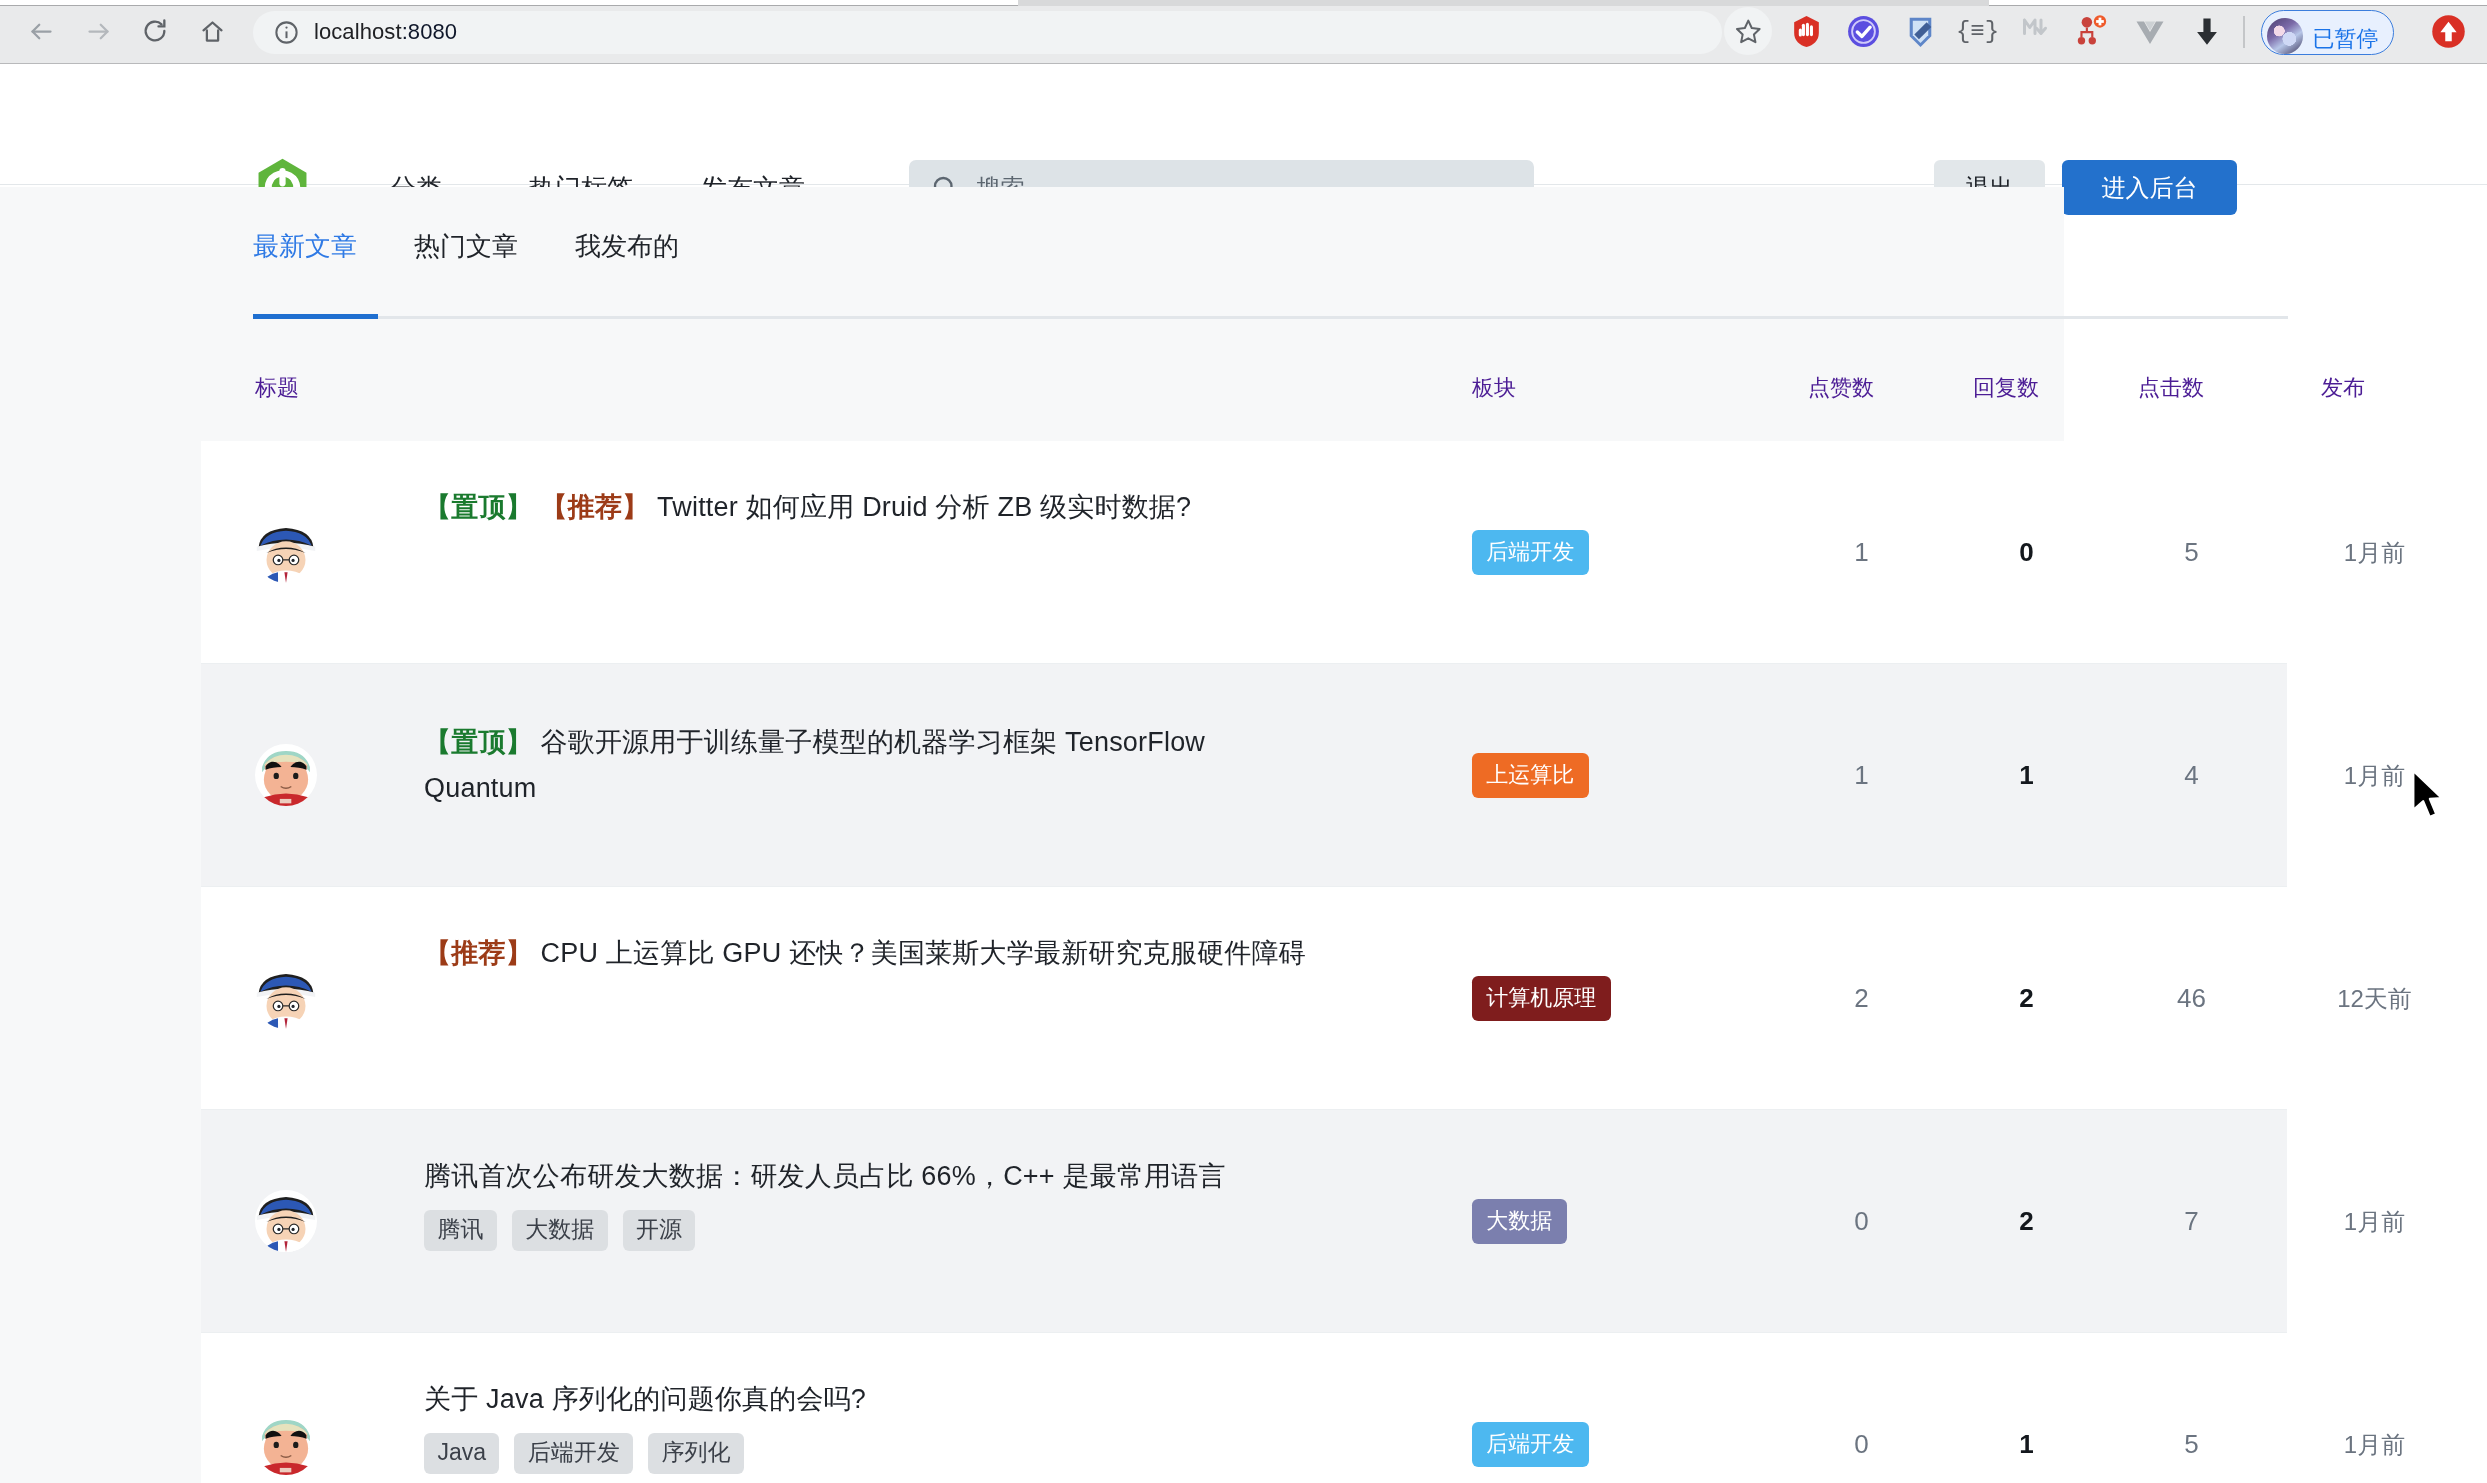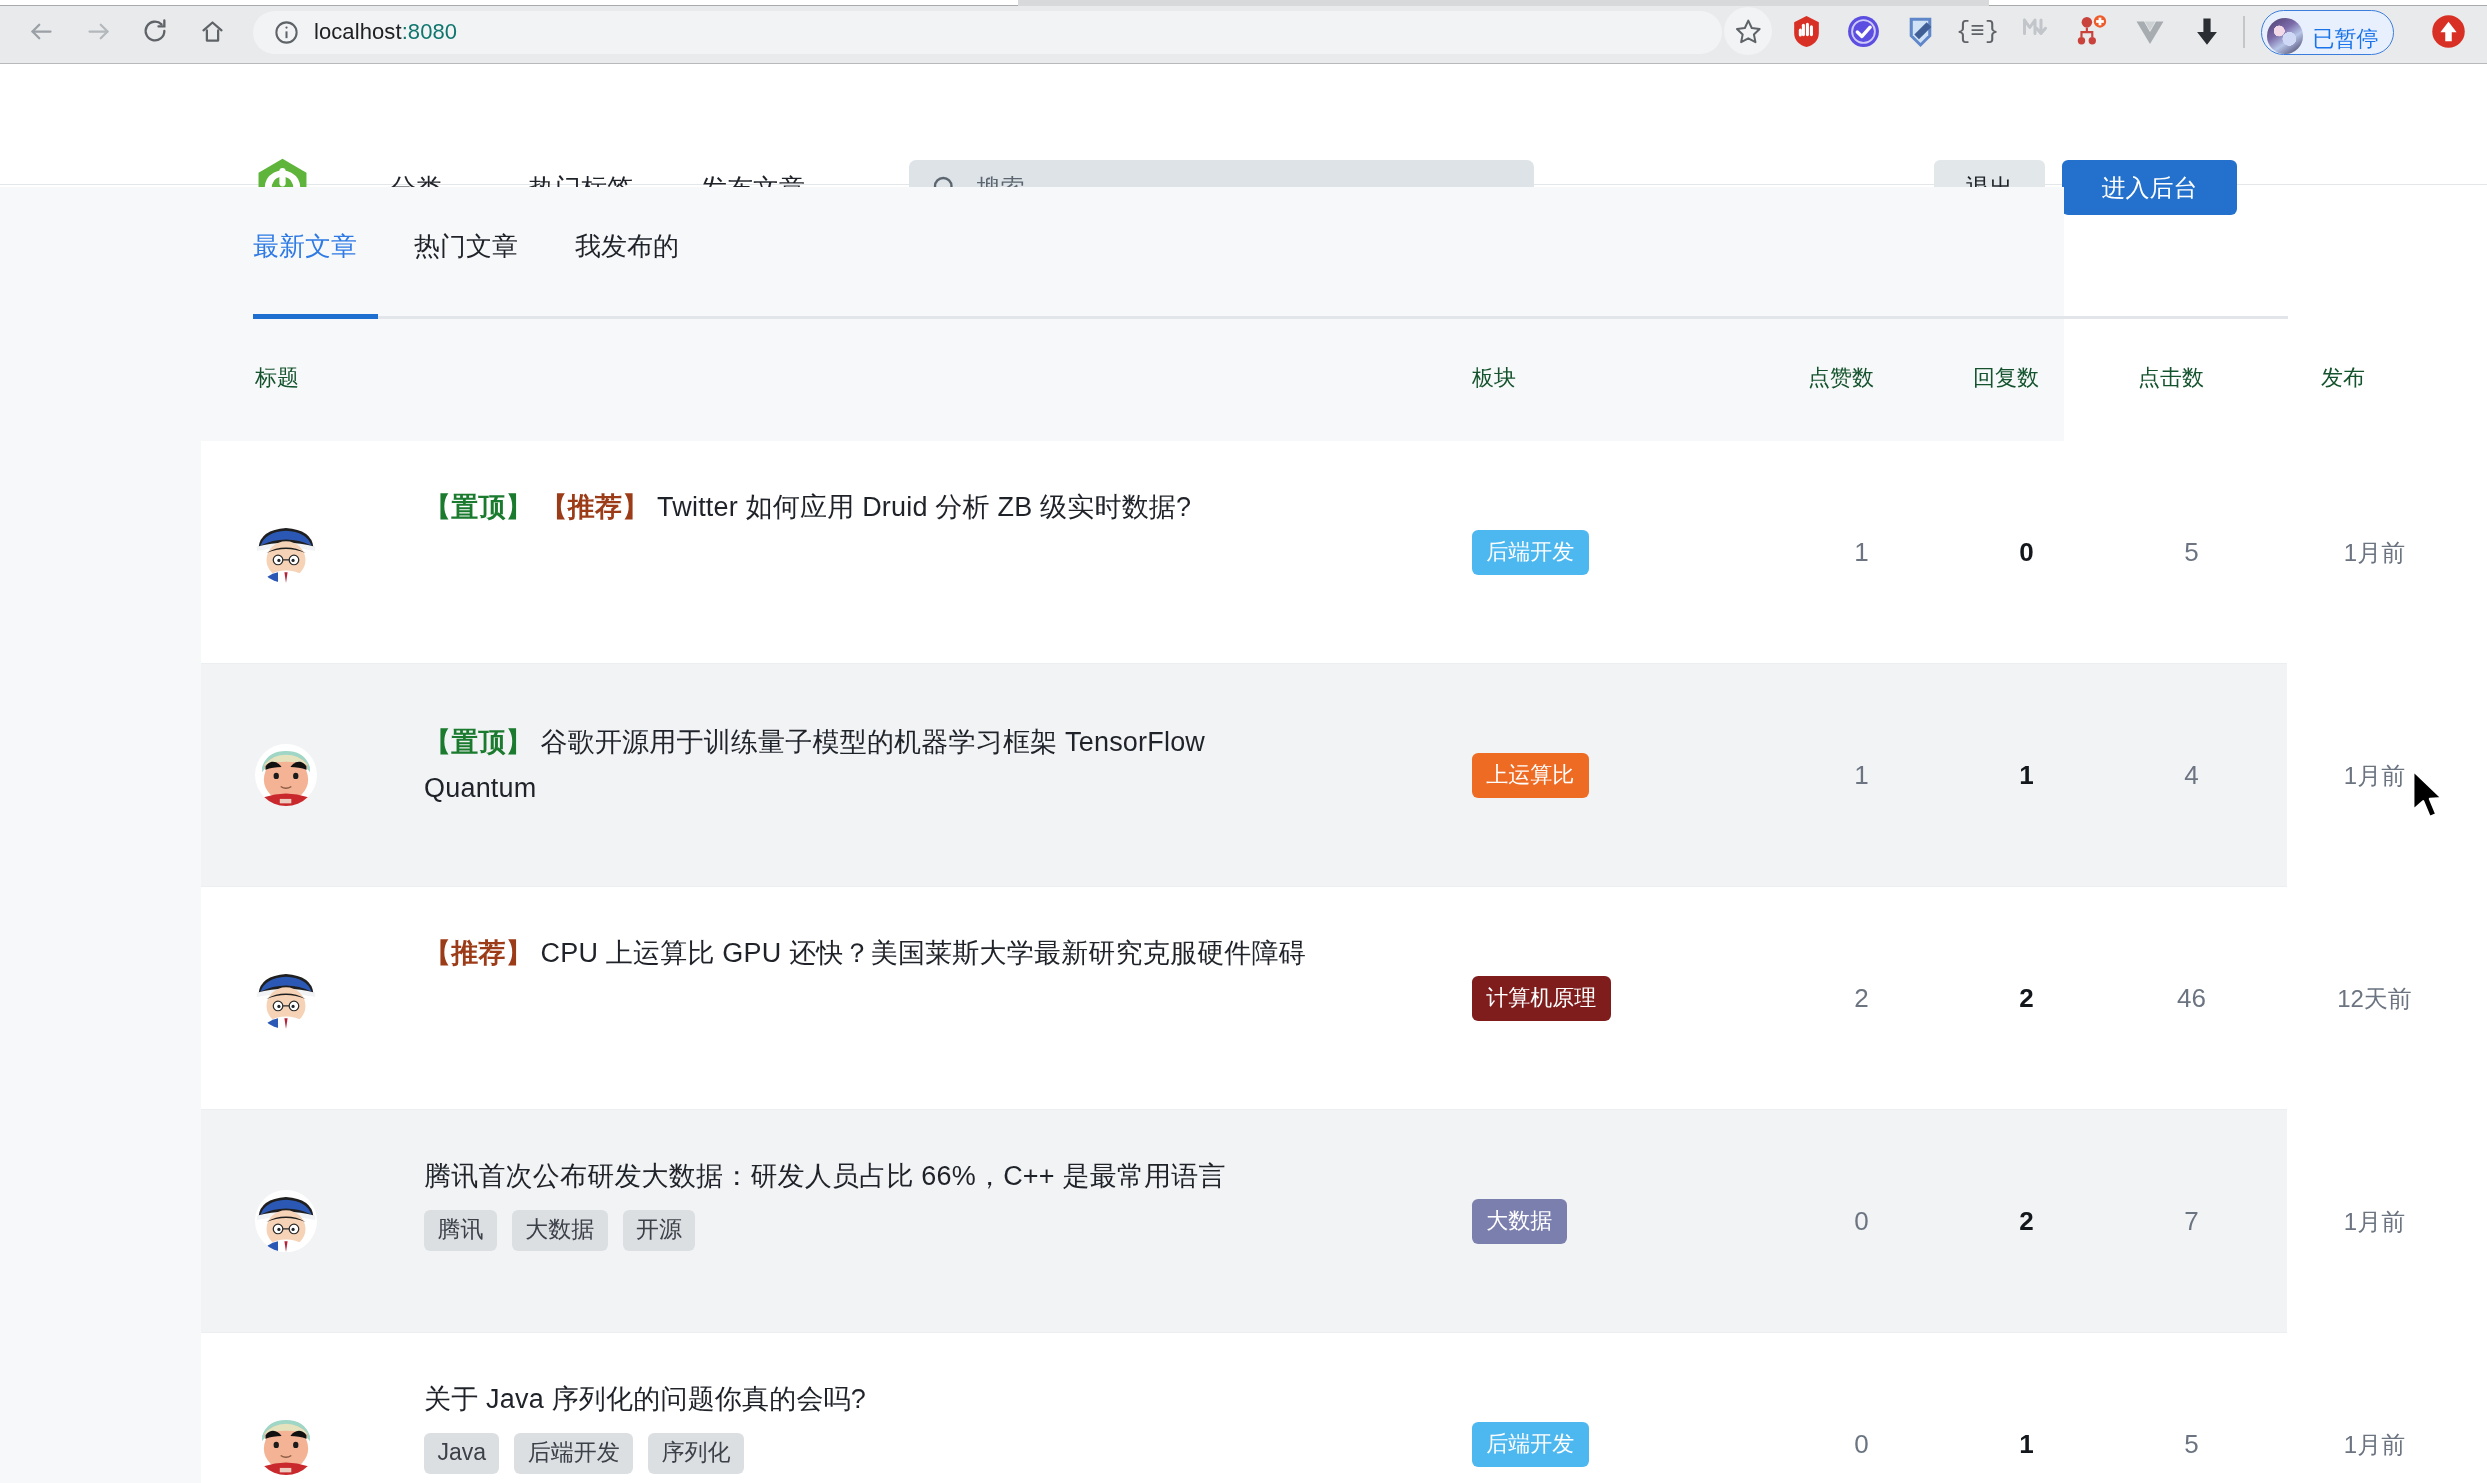--- a/index.html
+++ b/index.html
@@ -32,21 +32,21 @@
 
   #omnibox {
     position: absolute; left: 253px; top: 10.7px; width: 1469px; height: 43px;
     background: #f1f3f4; border-radius: 21.4px;
     display: flex; align-items: center; padding: 0 19.6px;
   }
   #omnibox-text {
     font-size: 22px; color: #202124; letter-spacing: 0.1px;
     white-space: nowrap; margin-left: 14.3px;
   }
-  #omnibox-text .dim { color: #0f766e; }
+  #omnibox-text .dim { color: #0f172a; }
 
   #star-btn {
     position: absolute; left: 1724px; top: 7.1px; width: 48px; height: 48px;
     background: #f1f3f4; border-radius: 50%;
     display:flex; align-items:center; justify-content:center;
   }
 
   .ext-icon {
     position: absolute; top: 9px; width: 45px; height: 45px;
     display: flex; align-items: center; justify-content: center;
@@ -116,21 +116,21 @@
   #tabs-rule {
     position: absolute; left: 253px; top: 129px; width: 2035px; height: 2.7px;
     background: #e2e6ea;
   }
 
   
   #table-head {
     position: absolute; left: 201px; top: 174px; width: 2086px; height: 80px;
   }
   .th {
-    position: absolute; top: 2px; font-size: 22px; color: #14532d; white-space: nowrap;
+    position: absolute; top: 12px; font-size: 22px; color: #4c1d95; white-space: nowrap;
   }
   #table-body { position: absolute; left: 201px; top: 254px; width: 2086px; }
   .row {
     position: relative; width: 2086px;
     border-bottom: 1.8px solid #eceff1;
   }
   .row.odd  { background: #ffffff; }
   .row.even { background: #f2f3f5; }
 
   .avatar {

